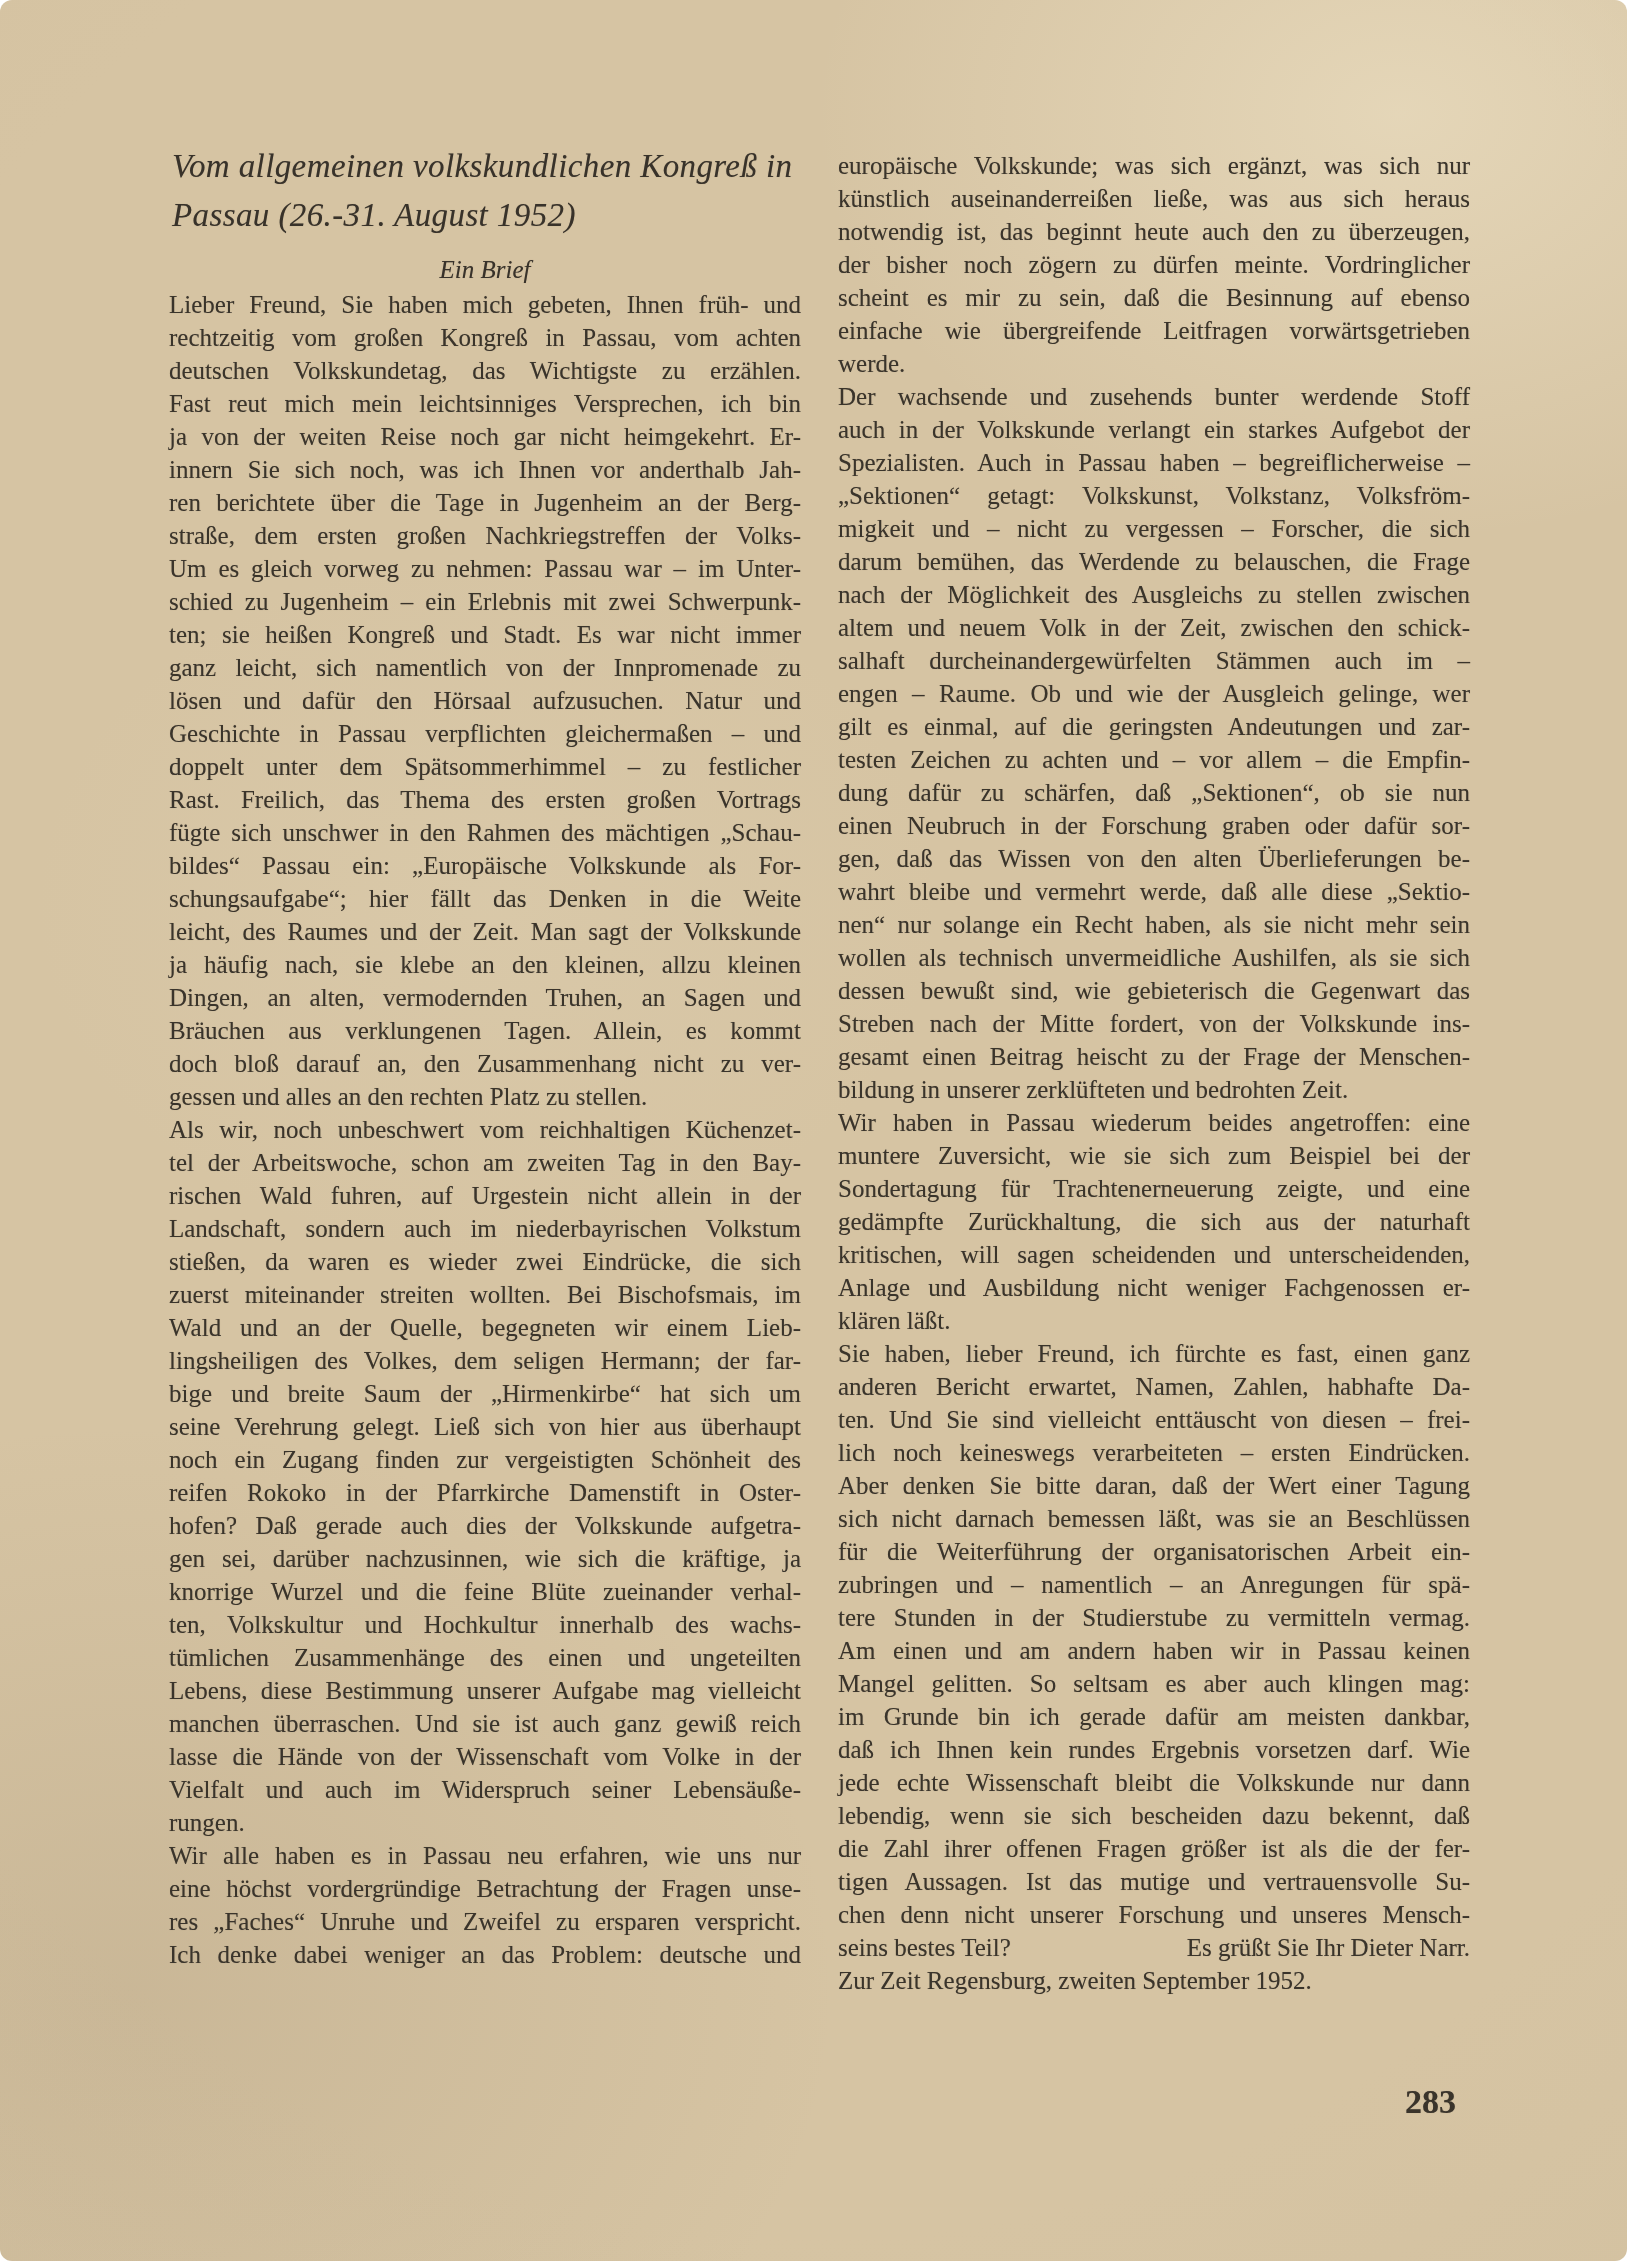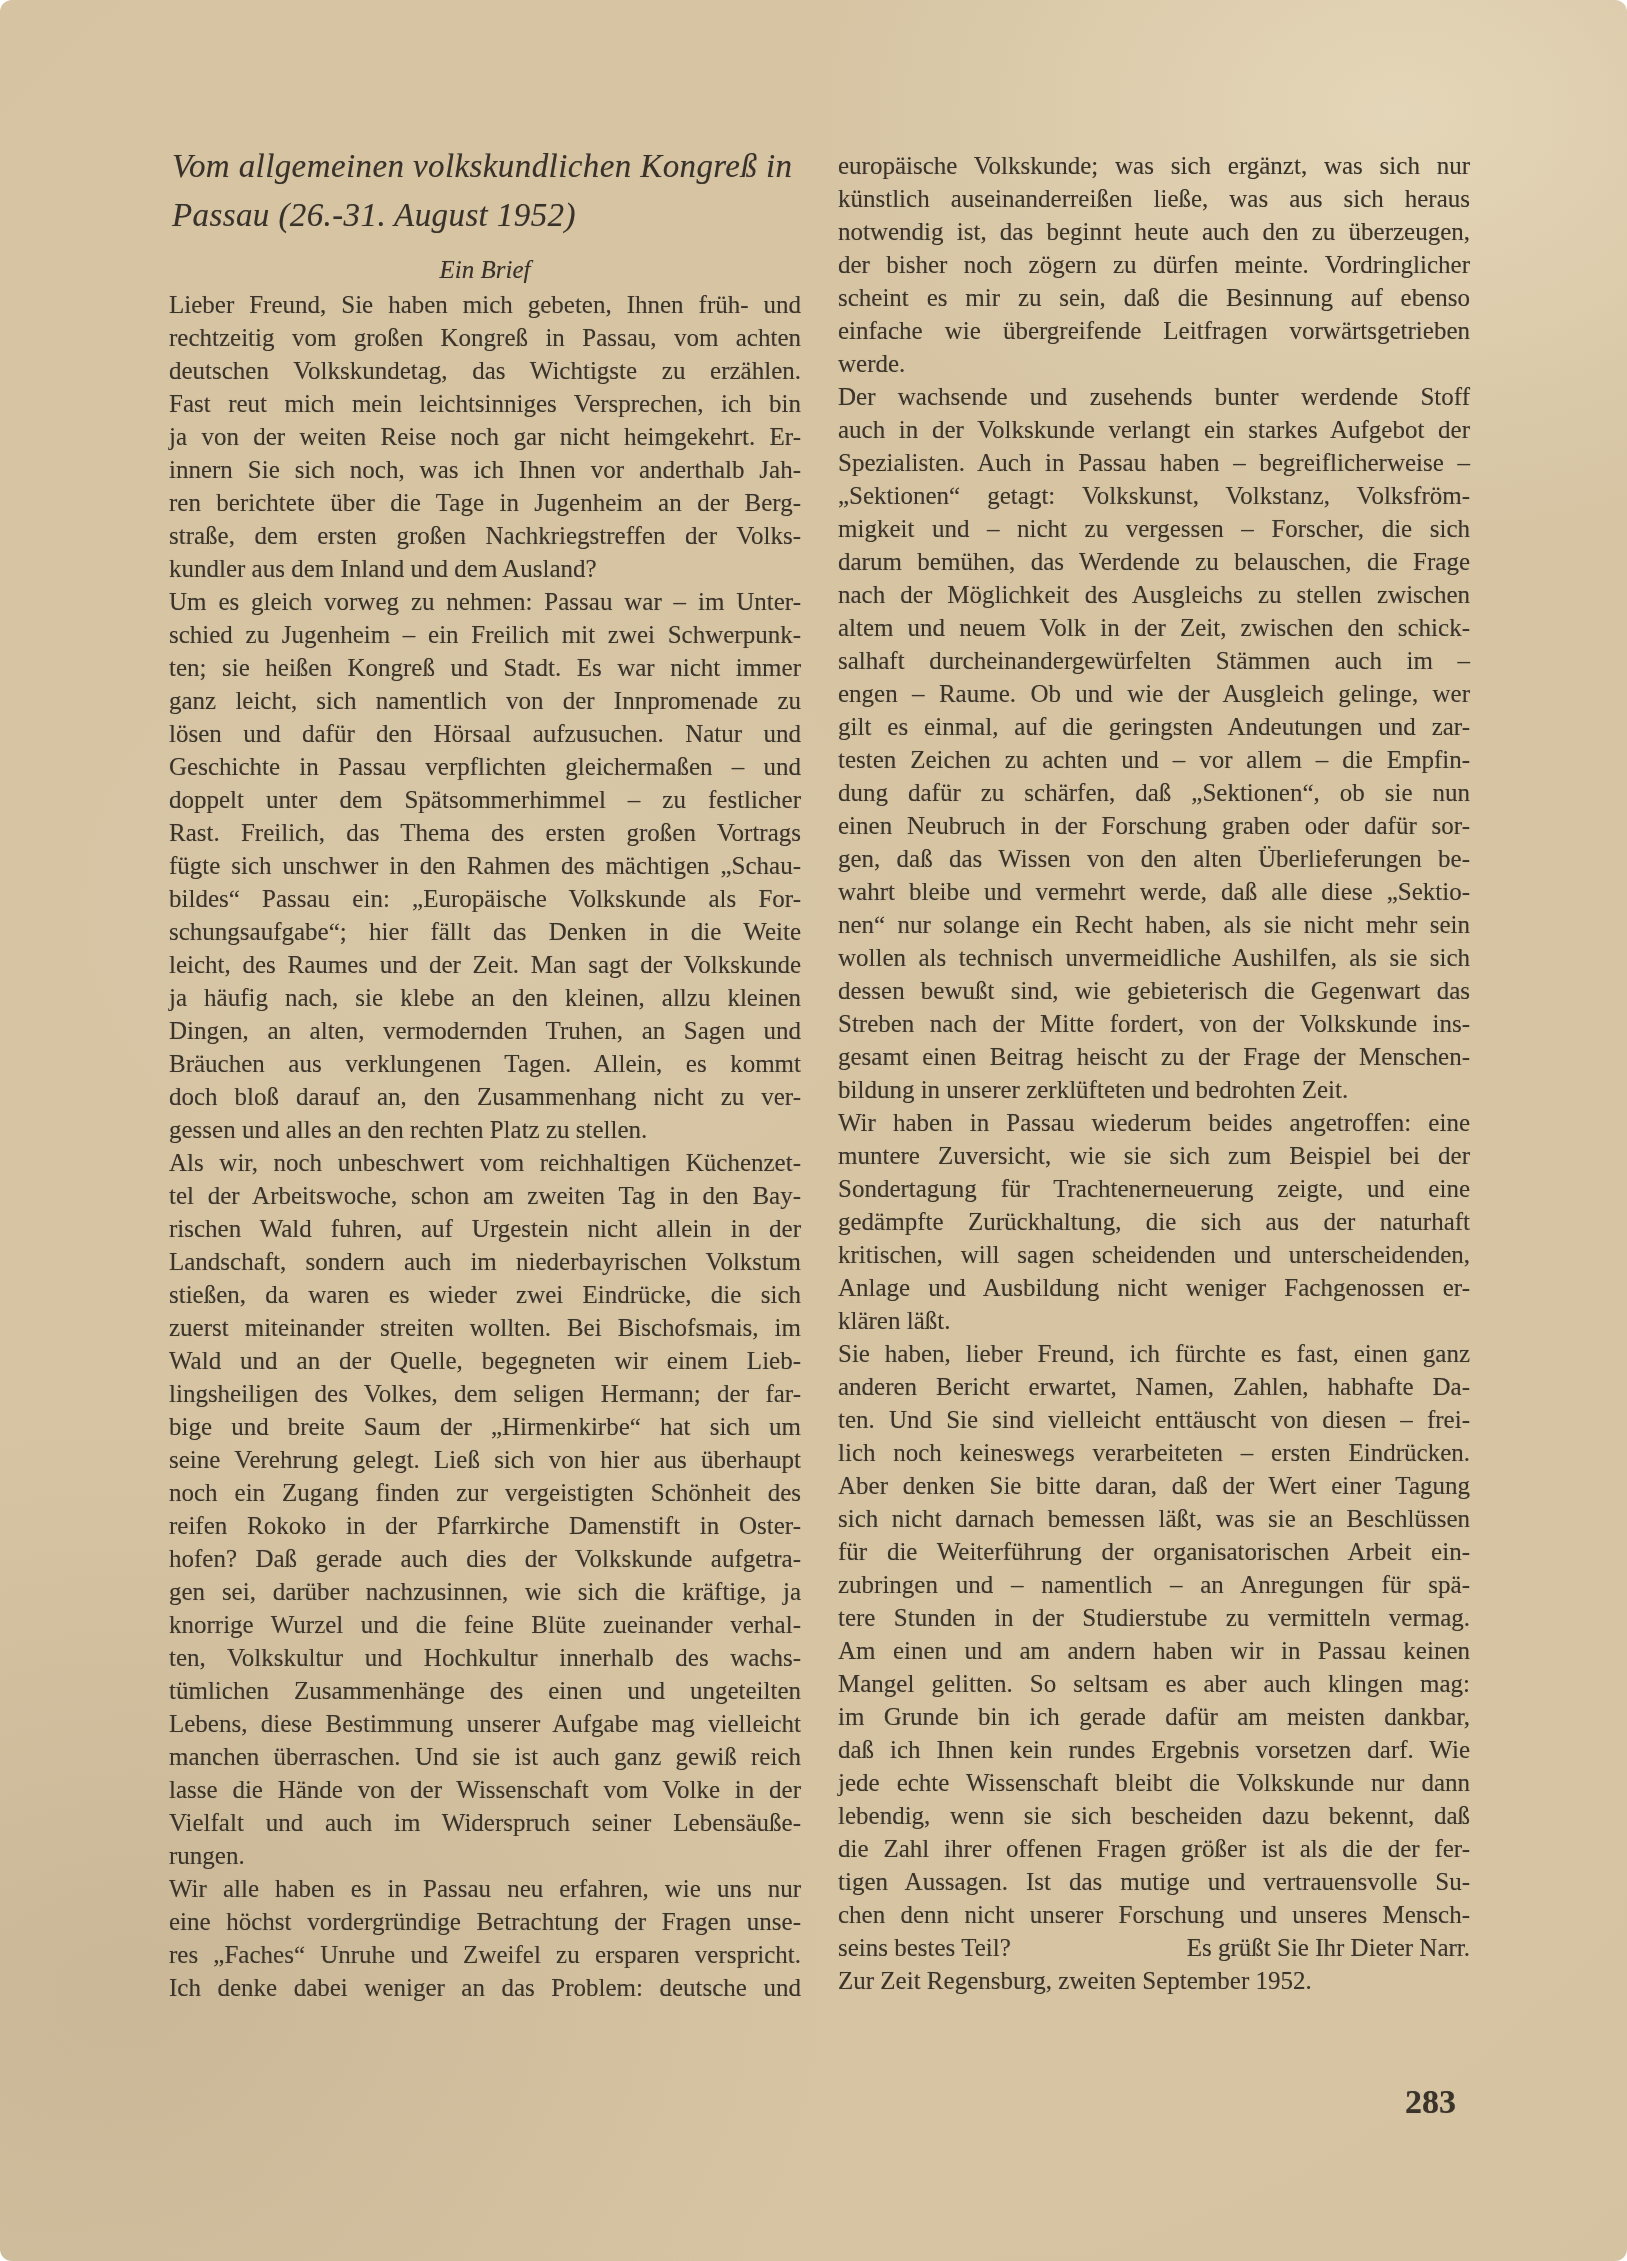--- a/index.html
+++ b/index.html
@@ -83,25 +83,24 @@
   <div class="col col-left" id="col-left">
       <div class="para">
         <div class="tline">Lieber Freund, Sie haben mich gebeten, Ihnen früh- und</div>
         <div class="tline">rechtzeitig vom großen Kongreß in Passau, vom achten</div>
         <div class="tline">deutschen Volkskundetag, das Wichtigste zu erzählen.</div>
         <div class="tline">Fast reut mich mein leichtsinniges Versprechen, ich bin</div>
         <div class="tline">ja von der weiten Reise noch gar nicht heimgekehrt. Er-</div>
         <div class="tline">innern Sie sich noch, was ich Ihnen vor anderthalb Jah-</div>
         <div class="tline">ren berichtete über die Tage in Jugenheim an der Berg-</div>
         <div class="tline">straße, dem ersten großen Nachkriegstreffen der Volks-</div>
-        <div class="tline tlast">kundler aus dem Inland und dem Ausland?</div>
       </div>
       <div class="para">
         <div class="tline">Um es gleich vorweg zu nehmen: Passau war – im Unter-</div>
-        <div class="tline">schied zu Jugenheim – ein Freilich mit zwei Schwerpunk-</div>
+        <div class="tline">schied zu Jugenheim – ein Erlebnis mit zwei Schwerpunk-</div>
         <div class="tline">ten; sie heißen Kongreß und Stadt. Es war nicht immer</div>
         <div class="tline">ganz leicht, sich namentlich von der Innpromenade zu</div>
         <div class="tline">lösen und dafür den Hörsaal aufzusuchen. Natur und</div>
         <div class="tline">Geschichte in Passau verpflichten gleichermaßen – und</div>
         <div class="tline">doppelt unter dem Spätsommerhimmel – zu festlicher</div>
         <div class="tline">Rast. Freilich, das Thema des ersten großen Vortrags</div>
         <div class="tline">fügte sich unschwer in den Rahmen des mächtigen „Schau-</div>
         <div class="tline">bildes“ Passau ein: „Europäische Volkskunde als For-</div>
         <div class="tline">schungsaufgabe“; hier fällt das Denken in die Weite</div>
         <div class="tline">leicht, des Raumes und der Zeit. Man sagt der Volkskunde</div>

